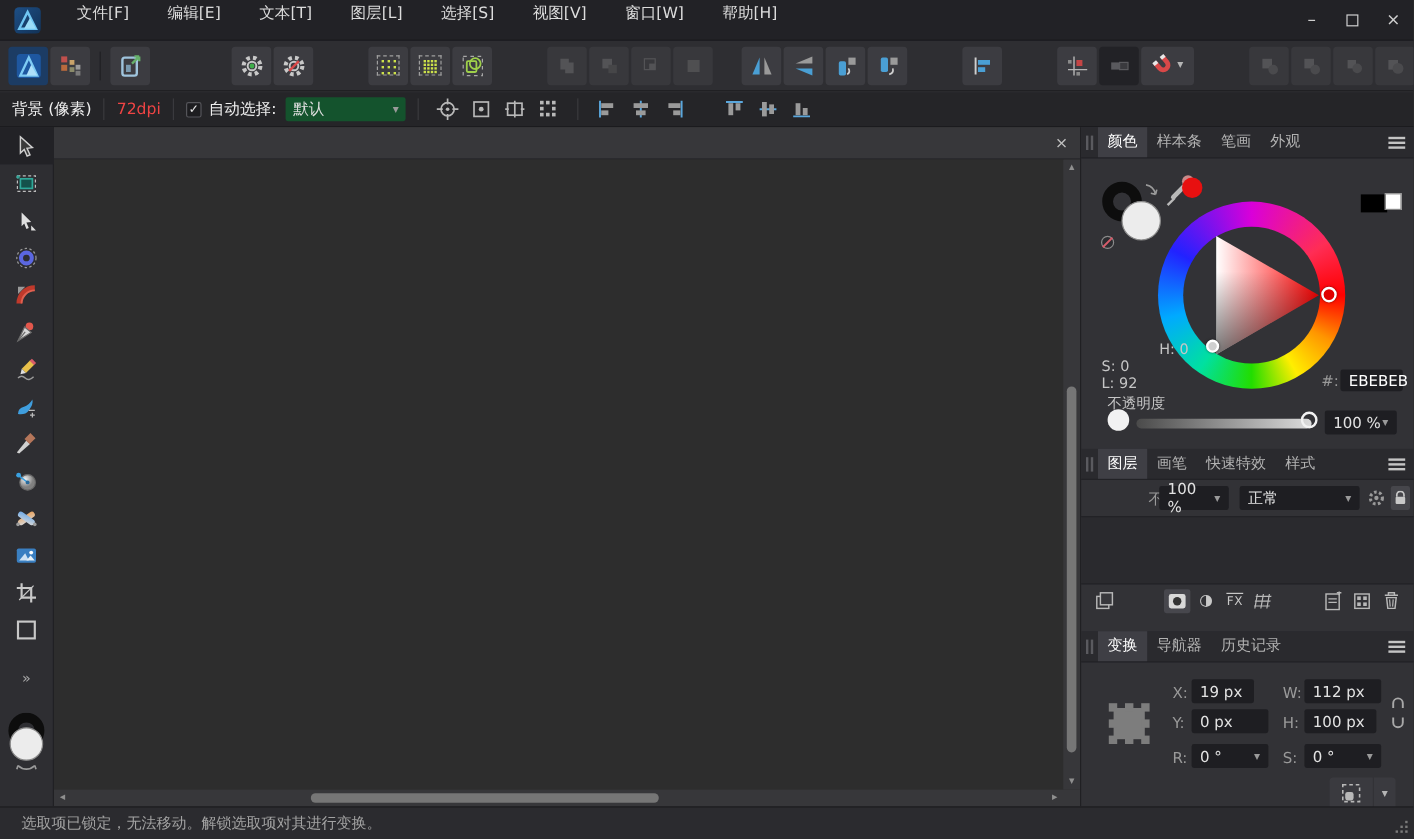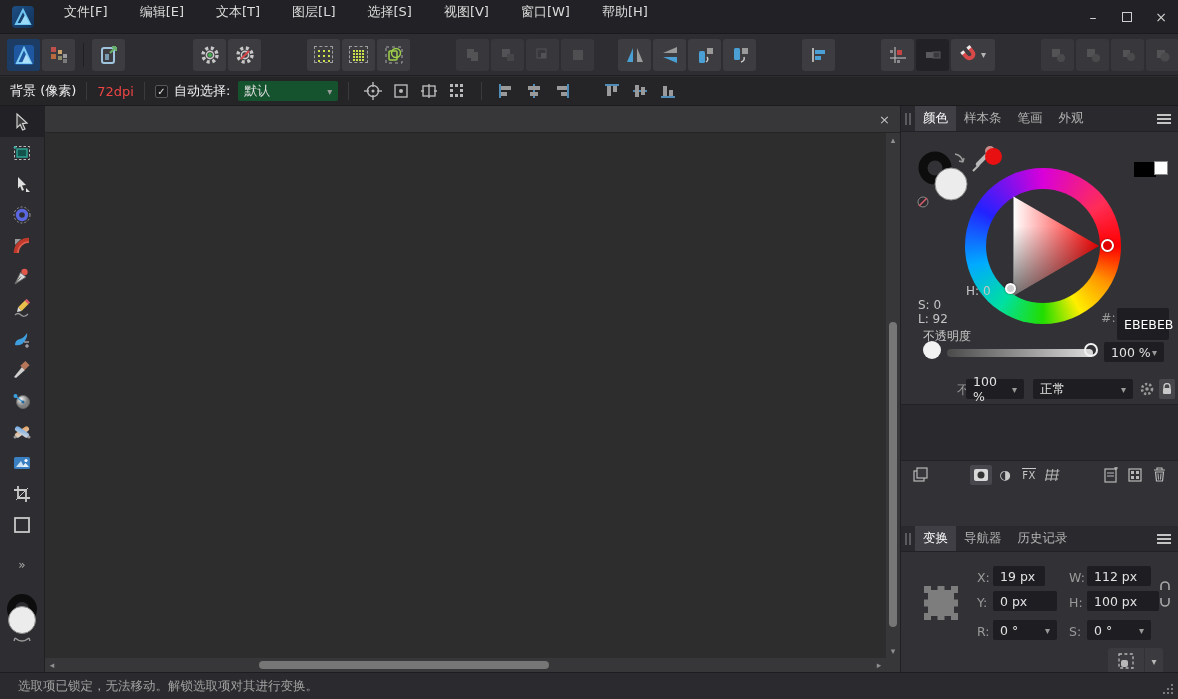--- a/index.html
+++ b/index.html
@@ -619,34 +619,47 @@
           <polygon points="113,57 27.5,7.6 27.5,106.4" fill="url(#hue)"></polygon>
           <polygon points="113,57 27.5,7.6 27.5,106.4" fill="url(#dark)"></polygon>
         </svg>
         <span class="wheelsel" style="left:200px; top:107px;"></span>
         <span class="trisel" style="left:104px; top:151px;"></span>
 
         <span class="hsl" style="top:152px;margin-left:48px;">H: 0</span>
         <span class="hsl" style="top:166px;">S: 0</span>
         <span class="hsl" style="top:180px;">L: 92</span>
         <span class="flabel" style="left:200px; top:178px;">#:</span>
-        <span class="fieldbox" style="left:216px; top:176px; width:52px; height:32px; color:#fff;">EBEBEB</span>
+        <span class="fieldbox" style="left:216px; top:176px; width:52px; height:18px; color:#fff;">EBEBEB</span>
 
         <span style="position:absolute; left:22px; top:196px; color:#c6c6c6; font-size:12px;">不透明度</span>
         <span class="opac-knob-start"></span>
         <span class="opac-track"></span>
         <span class="opac-knob-end"></span>
         <span class="fieldbox" style="left:203px; top:210px; width:60px;">
           <span>100 %</span>
           <span class="chev">▾</span>
         </span>
       </div>
     </div>
 
     <div class="panel" style="top:268px; height:140px;">
+      <div class="phead">
+        <span class="grip">
+            <i></i>
+            <i></i>
+          </span>
+        <span class="ptab active">图层</span>
+        <span class="ptab">画笔</span>
+        <span class="ptab">快速特效</span>
+        <span class="ptab">样式</span>
+        <span class="hamb">
+            <i></i>
+          </span>
+      </div>
       <div class="pbody" style="height:113px;">
         <span class="flabel" style="left:8px; top:8px;margin-left:48px;">不透明度:</span>
         <span class="fieldbox" style="left:65px; top:5px; width:58px;">
           <span>100 %</span>
           <span class="chev">▾</span>
         </span>
         <span class="fieldbox" style="left:132px; top:5px; width:100px;">
           <span>正常</span>
           <span class="chev">▾</span>
         </span>
@@ -748,21 +761,21 @@
               <rect x="30" y="31" width="7" height="7"></rect>
             </g>
         </svg>
         <span class="flabel" style="left:76px; top:18px;">X:</span>
         <span class="fieldbox" style="left:92px; top:14px; width:52px;">19 px</span>
         <span class="flabel" style="left:168px; top:18px;">W:</span>
         <span class="fieldbox" style="left:186px; top:14px; width:64px;">112 px</span>
         <span class="flabel" style="left:76px; top:43px;">Y:</span>
         <span class="fieldbox" style="left:92px; top:39px; width:64px;">0 px</span>
         <span class="flabel" style="left:168px; top:43px;">H:</span>
-        <span class="fieldbox" style="left:186px; top:39px; width:72px;">100 px</span>
+        <span class="fieldbox" style="left:186px; top:39px; width:60px;">100 px</span>
         <span class="flabel" style="left:76px; top:72px;">R:</span>
         <span class="fieldbox" style="left:92px; top:68px; width:64px;">
           <span>0 °</span>
           <span class="chev">▾</span>
         </span>
         <span class="flabel" style="left:168px; top:72px;">S:</span>
         <span class="fieldbox" style="left:186px; top:68px; width:64px;">
           <span>0 °</span>
           <span class="chev">▾</span>
         </span>

